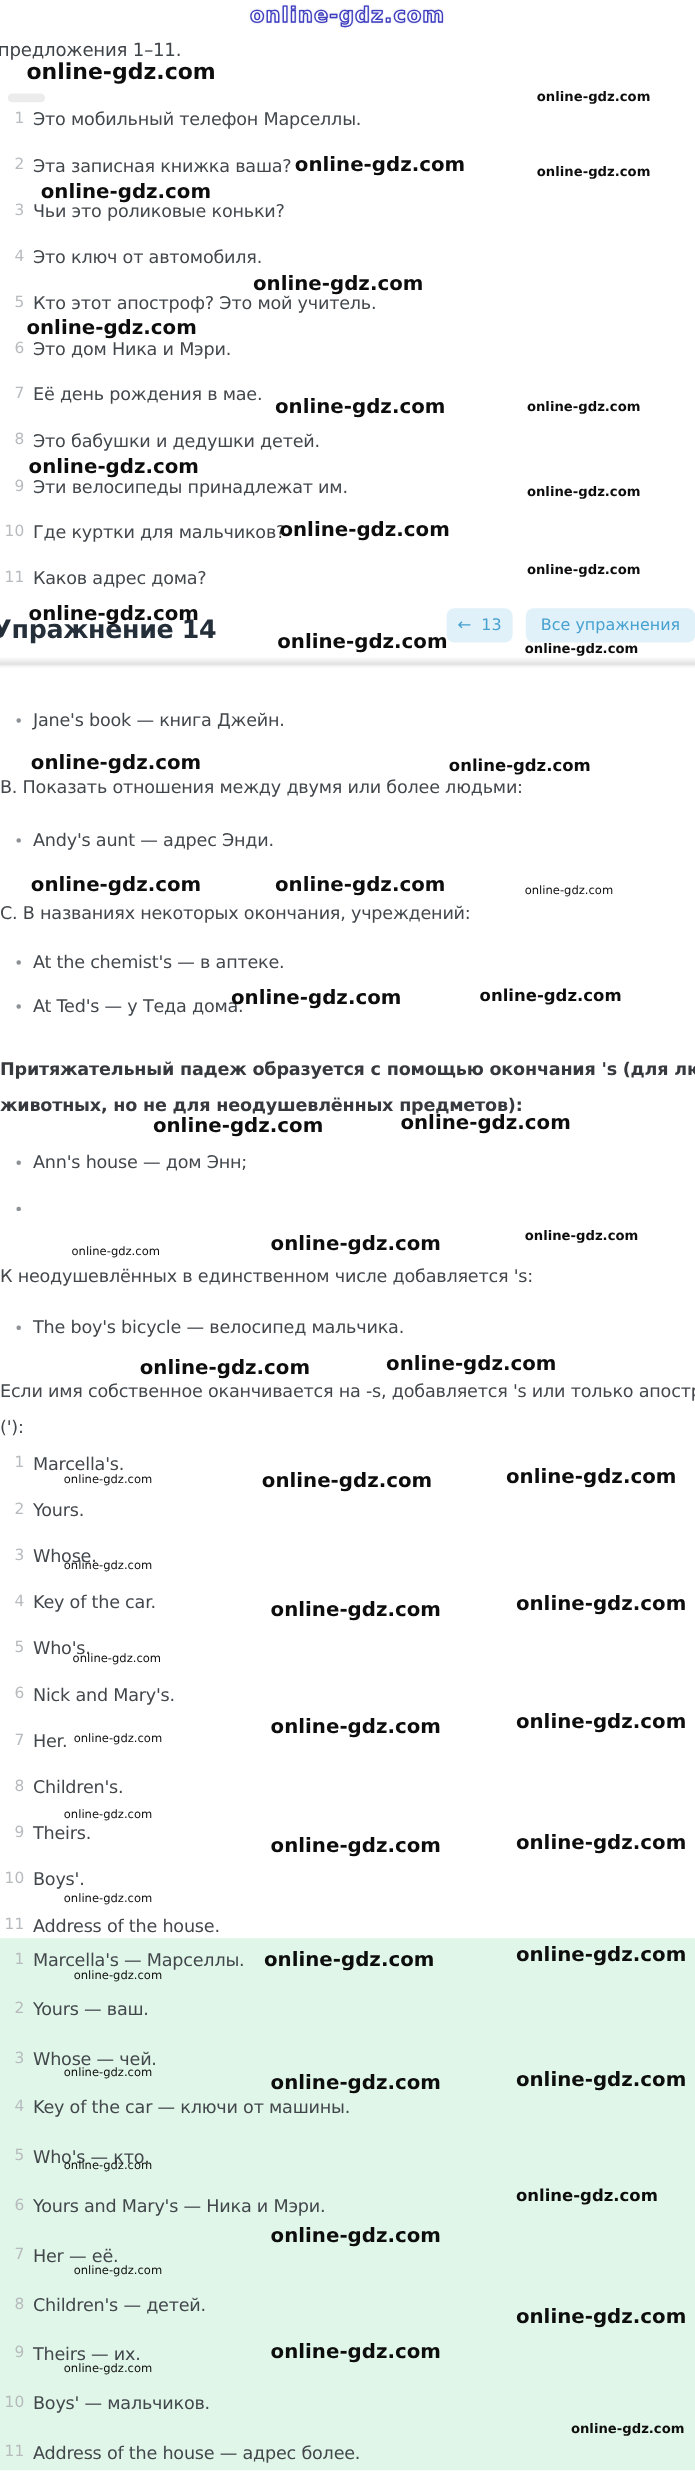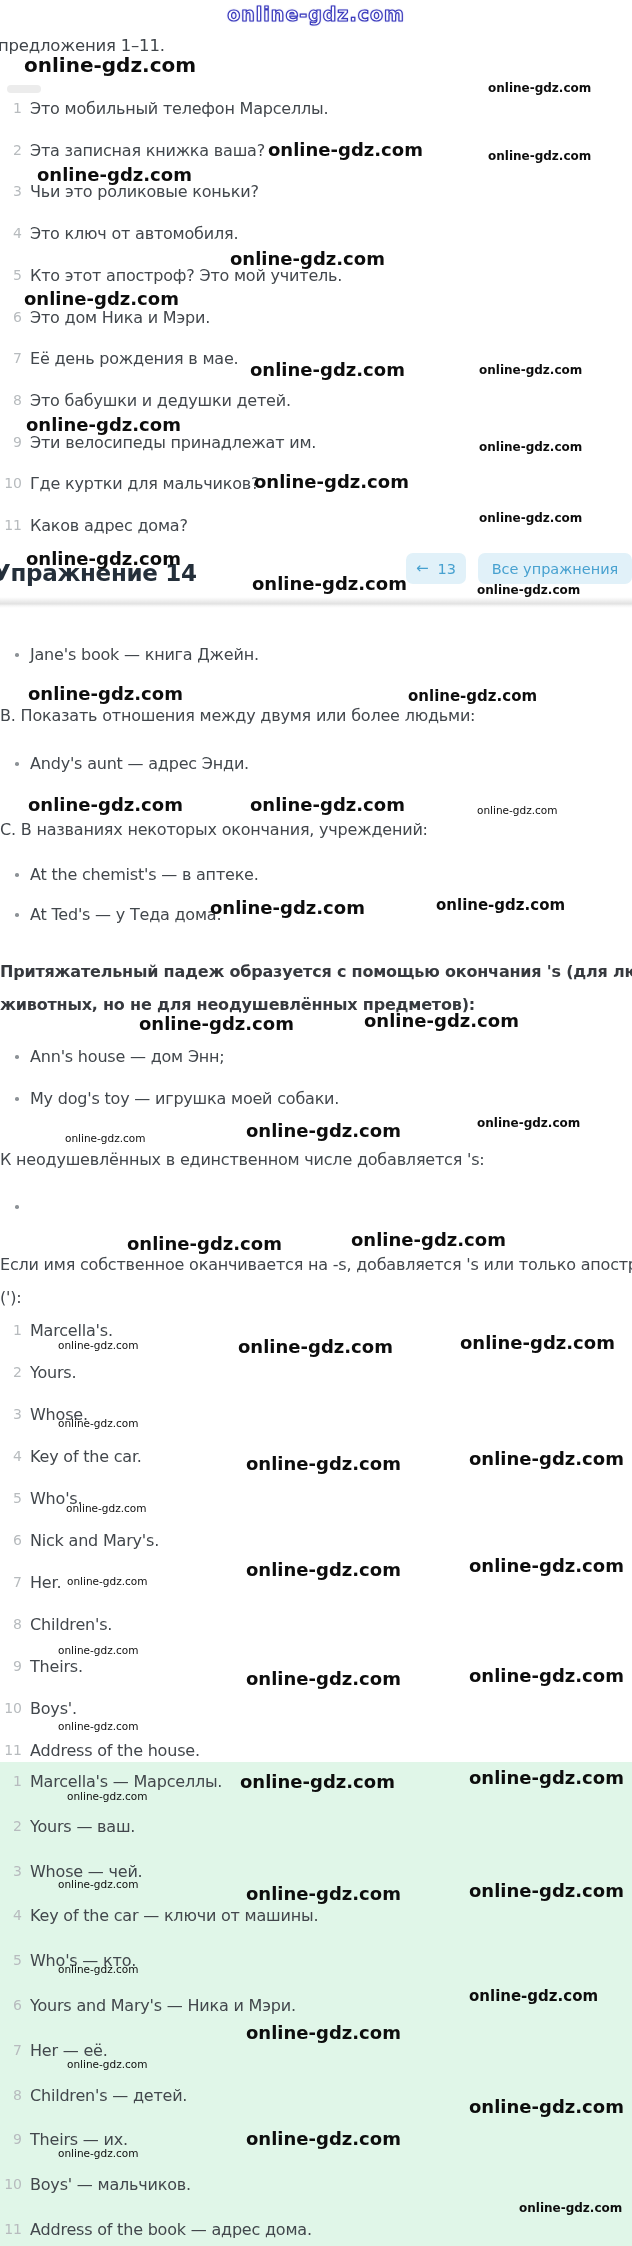--- a/index.html
+++ b/index.html
@@ -139,25 +139,25 @@
   <span class="btxt">At Ted's — у Теда дома.</span>
 </div>
 <div class="tpara bold" style="top:962px">Притяжательный падеж образуется с помощью окончания 's (для людей и</div>
 <div class="tpara bold" style="top:995px">животных, но не для неодушевлённых предметов):</div>
 <div class="bullet" style="top:1048px">
   <span class="dot"></span>
   <span class="btxt">Ann's house — дом Энн;</span>
 </div>
 <div class="bullet" style="top:1090px">
   <span class="dot"></span>
-  <span class="btxt">My dog's toy — игрушка моей собаки.</span>
 </div>
 <div class="tpara" style="top:1150px">К неодушевлённых в единственном числе добавляется 's:</div>
 <div class="bullet" style="top:1198px">
   <span class="dot"></span>
+  <span class="btxt">The boy's bicycle — велосипед мальчика.</span>
 </div>
 <div class="tpara" style="top:1255px">Если имя собственное оканчивается на -s, добавляется 's или только апостроф</div>
 <div class="tpara" style="top:1288px">('):</div>
 
 <div class="numlist" style="top:1322px;">
     <div class="lrow" style="top: 0px;">
       <span class="num">1</span>
       <span class="txt">Marcella's.</span>
     </div>
     <div class="lrow" style="top: 42px;">
@@ -239,21 +239,21 @@
     <div class="lrow" style="top: 358.4px;">
       <span class="num">9</span>
       <span class="txt">Theirs — их.</span>
     </div>
     <div class="lrow" style="top: 403.2px;">
       <span class="num">10</span>
       <span class="txt">Boys' — мальчиков.</span>
     </div>
     <div class="lrow" style="top: 448px;">
       <span class="num">11</span>
-      <span class="txt">Address of the book — адрес дома.</span>
+      <span class="txt">Address of the house — адрес более.</span>
     </div>
   </div>
 
 <div id="wm-layer">
     <span class="wm wm-xl" style="left: 24px; top: 55px;">online-gdz.com</span>
     <span class="wm wm-sm" style="left: 488px; top: 82px;">online-gdz.com</span>
     <span class="wm wm-lg" style="left: 268px; top: 141px;">online-gdz.com</span>
     <span class="wm wm-sm" style="left: 488px; top: 150px;">online-gdz.com</span>
     <span class="wm wm-lg" style="left: 37px; top: 166px;">online-gdz.com</span>
     <span class="wm wm-lg" style="left: 230px; top: 250px;">online-gdz.com</span>

